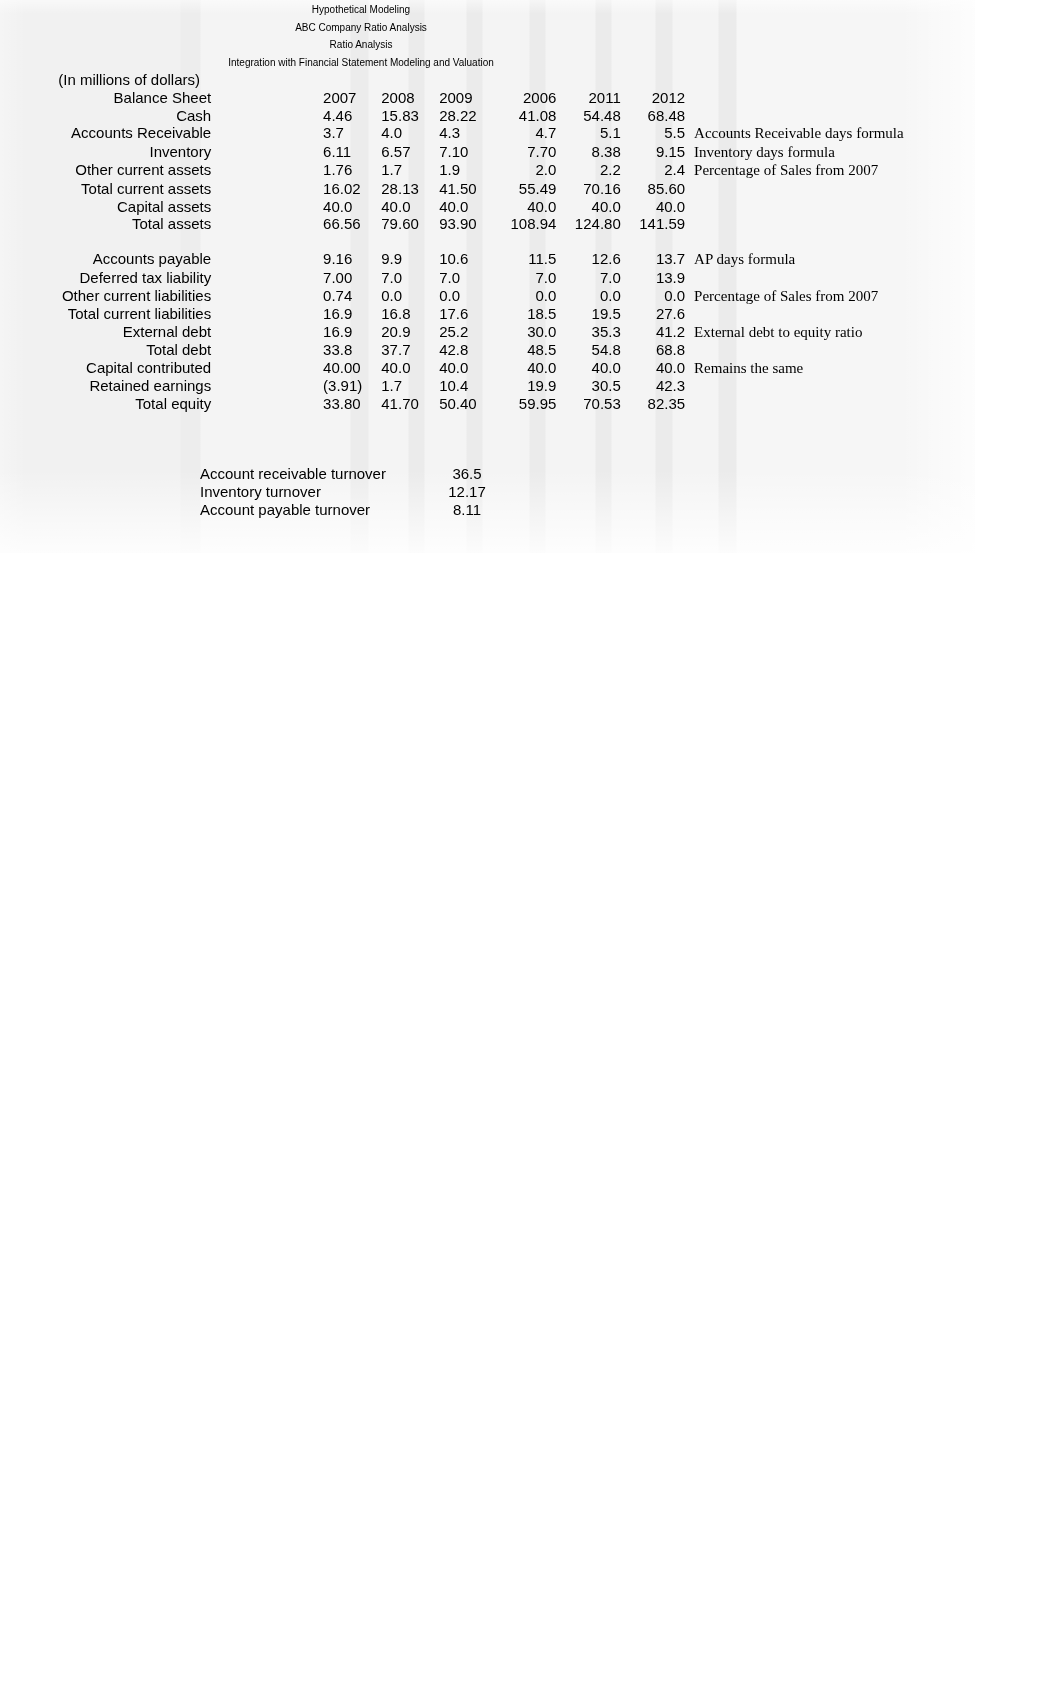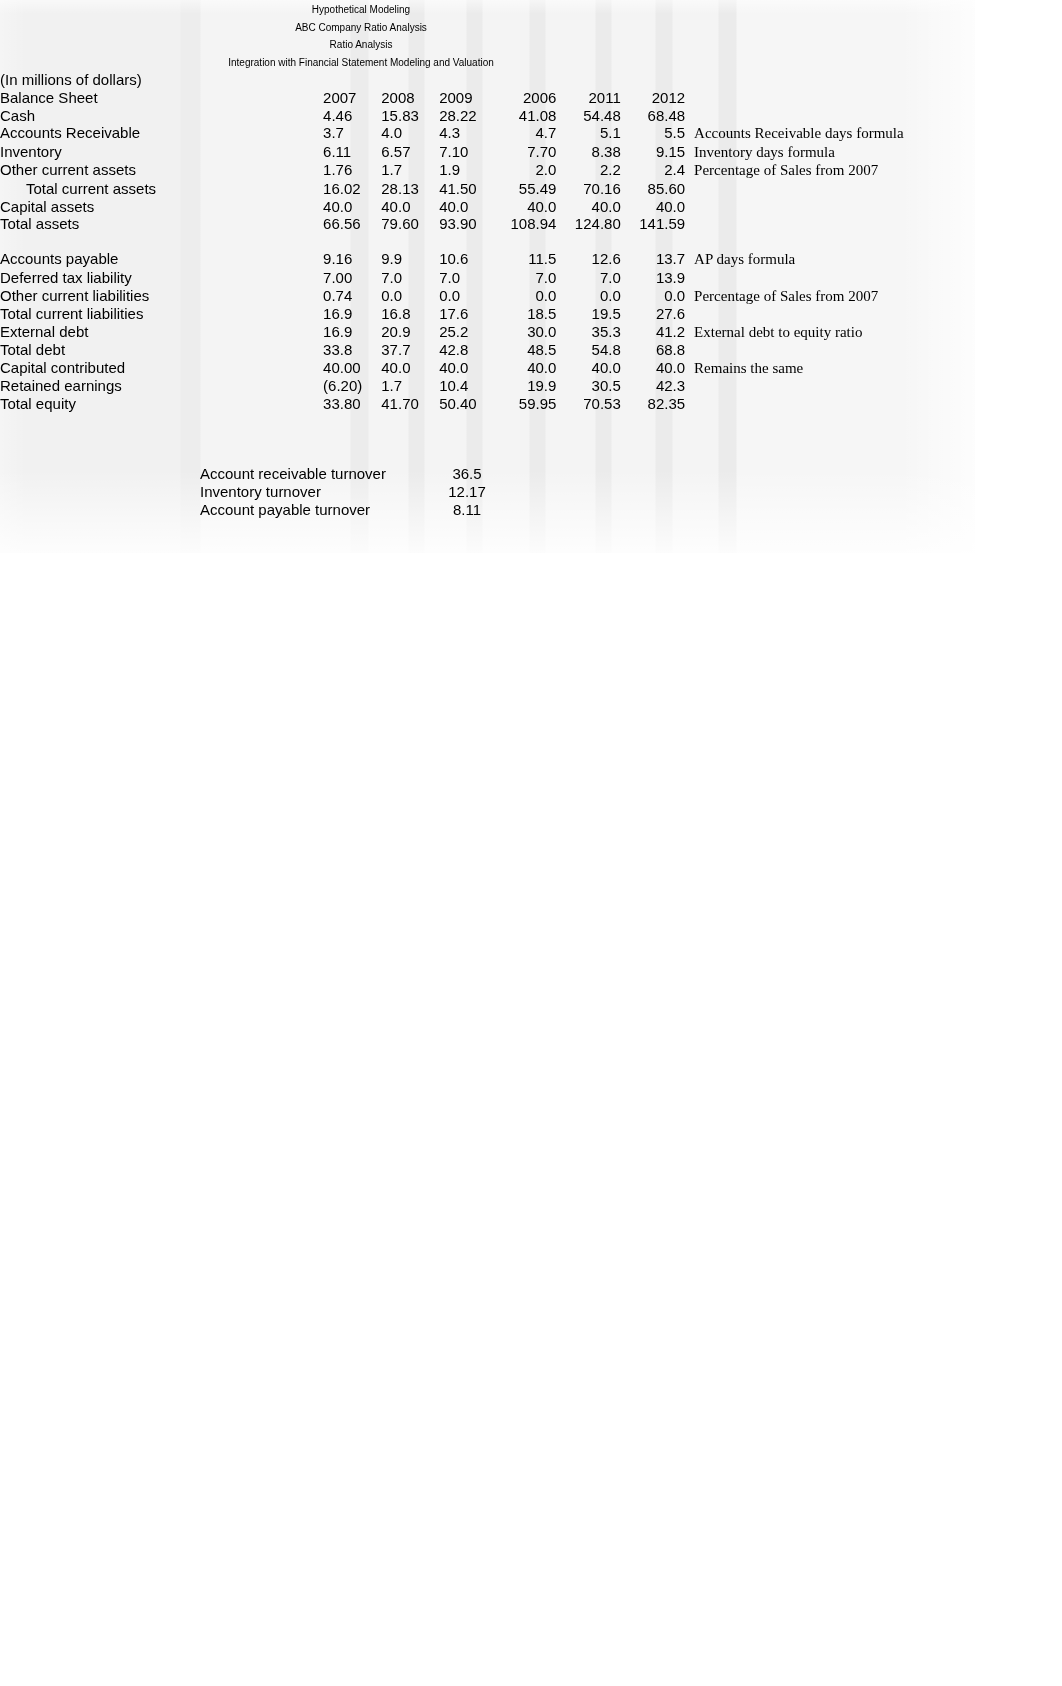--- a/index.html
+++ b/index.html
@@ -82,21 +82,21 @@
     font-size: 15px;
     margin: 0;
   }
   table.sheet td {
     padding: 0;
     line-height: 17.6px;
     height: 17.6px;
     white-space: nowrap;
     vertical-align: baseline;
   }
-  .c-label   { width: 200px; text-align: left; }
+  .c-label   { width: 200px; text-align: right; }
   .c-pad     { width: 142px; }
   .c-num     { width: 57px;  padding-right: 5px !important; }
   .c-num-w   { width: 63px;  text-align: right; padding-right: 5px !important; }
   .c-note    { width: 300px; text-align: left; padding-left: 4px !important; font-family: Liberation Serif, serif; }
   .indent    { padding-left: 26px !important; }
   .spacer-row td { height: 17.6px; }
 
   
   table.turnover {
     border-collapse: collapse;
@@ -312,21 +312,21 @@
             <td class="c-num">40.0</td>
             <td class="c-num">40.0</td>
             <td class="c-num-w">40.0</td>
             <td class="c-num-w">40.0</td>
             <td class="c-num-w">40.0</td>
             <td class="c-note">Remains the same</td>
           </tr>
           <tr>
             <td class="c-label">Retained earnings</td>
             <td class="c-pad"></td>
-            <td class="c-num">(6.20)</td>
+            <td class="c-num">(3.91)</td>
             <td class="c-num">1.7</td>
             <td class="c-num">10.4</td>
             <td class="c-num-w">19.9</td>
             <td class="c-num-w">30.5</td>
             <td class="c-num-w">42.3</td>
             <td class="c-note"></td>
           </tr>
           <tr>
             <td class="c-label">Total equity</td>
             <td class="c-pad"></td>

